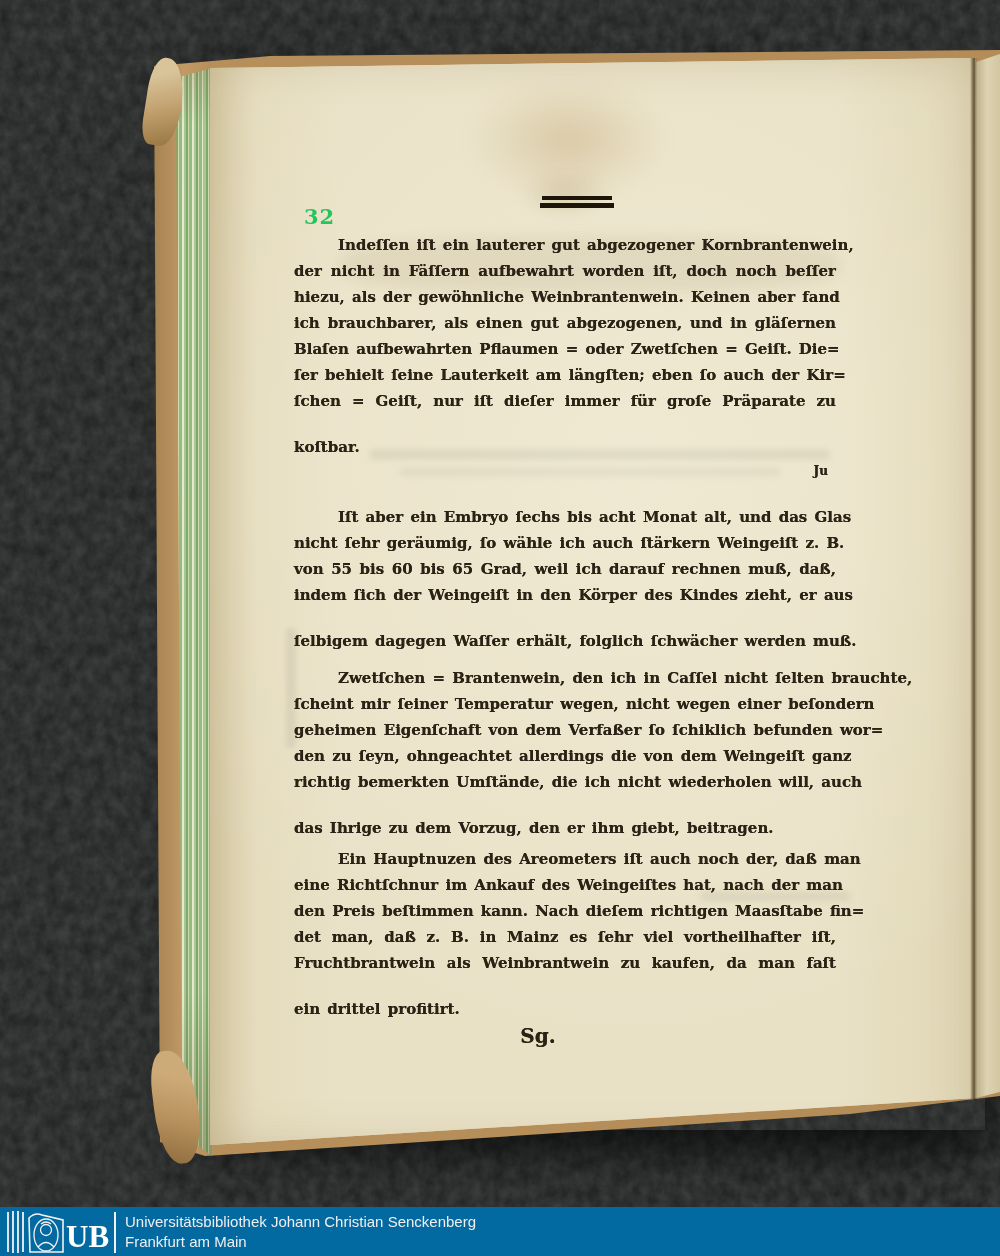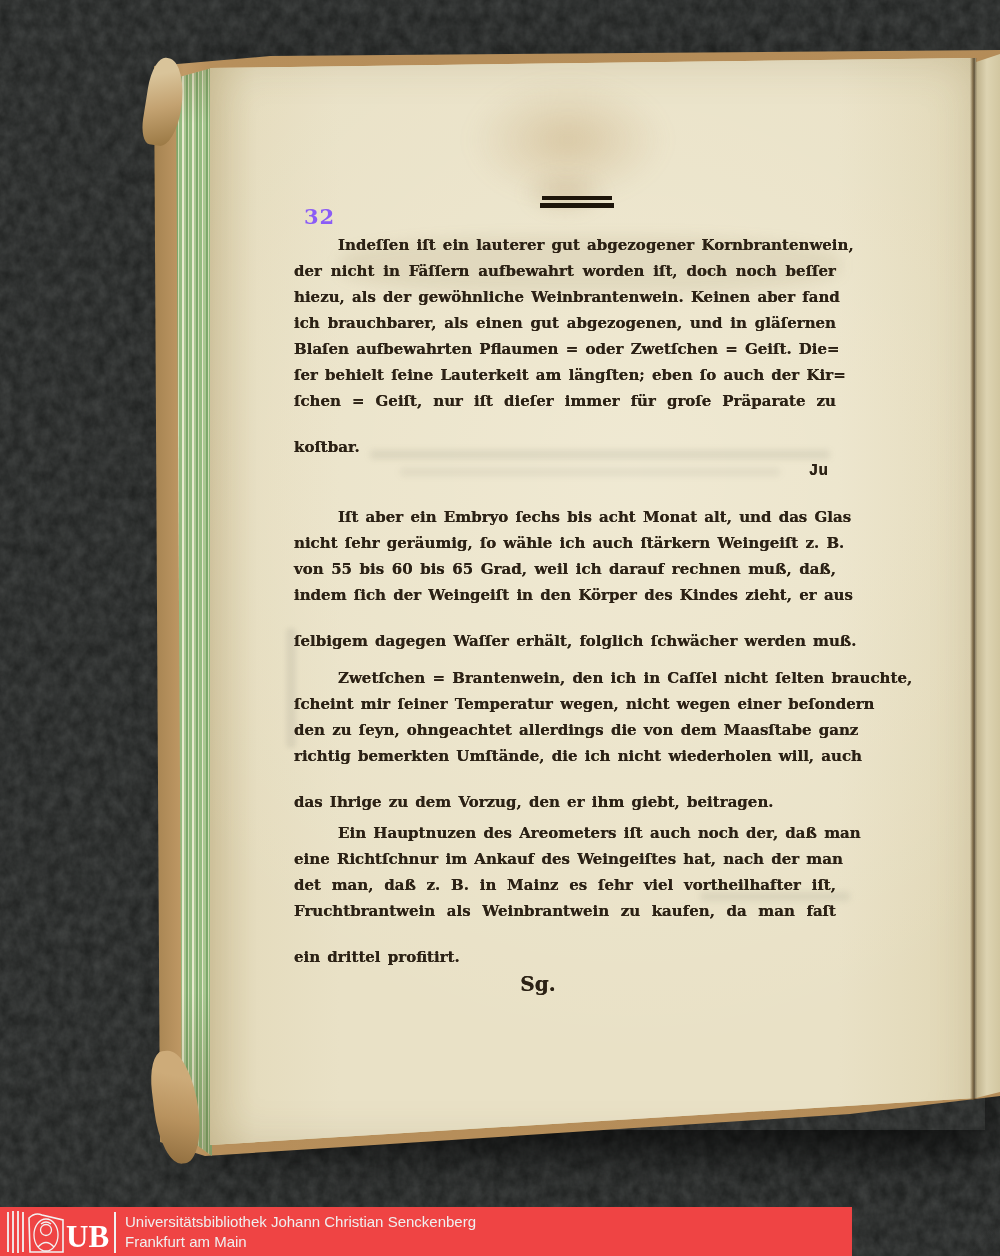--- a/index.html
+++ b/index.html
@@ -49,40 +49,40 @@
   .ghost-a{left:370px;top:450px;width:460px;height:9px;filter:blur(3px);border-radius:4px;
     background:rgba(95,100,84,0.12);}
   .ghost-b{left:400px;top:468px;width:380px;height:8px;filter:blur(3px);border-radius:4px;
     background:rgba(95,100,84,0.09);}
   .ghost-c{left:700px;top:892px;width:150px;height:9px;filter:blur(3px);border-radius:4px;
     background:rgba(95,100,84,0.11);}
   .ghost-d{left:286px;top:628px;width:10px;height:120px;filter:blur(2px);border-radius:4px;
     background:rgba(95,100,84,0.10);}
   
   .page-number{position:absolute;left:304px;top:204px;z-index:7;
-    font-size:21px;font-weight:bold;color:#8b5cf6;letter-spacing:1px;}
+    font-size:21px;font-weight:bold;color:#22c55e;letter-spacing:1px;}
   .rule-ornament{position:absolute;left:540px;top:196px;z-index:7;width:74px;}
   .rule-ornament .r1{height:4px;background:#1d150a;margin-left:2px;width:70px;}
   .rule-ornament .r2{height:5px;background:#1d150a;margin-top:3px;width:74px;}
   .textblock{position:absolute;left:294px;top:232px;width:542px;z-index:7;
     font-size:15px;font-weight:bold;color:#2b2115;
     text-shadow:0 0 0.6px rgba(43,30,14,0.85);}
   .para{margin:0;padding:0;}
   .p2{margin-top:22px;} .p3{margin-top:11px;} .p4{margin-top:5px;}
   .line{display:block;height:26px;line-height:26px;white-space:nowrap;
     text-align:justify;text-align-last:justify;word-spacing:2px;}
   .line.first{text-indent:44px;}
   .line.last{text-align-last:left;margin-top:20px;}
   .catchword-row{display:block;height:22px;line-height:22px;text-align:right;
-    padding-right:8px;font-size:16px;font-family:Liberation Mono, monospace;}
+    padding-right:8px;font-size:12px;}
   .signature-row{display:block;height:24px;line-height:24px;text-align:center;
     padding-right:54px;font-size:20px;margin-top:2px;}
   
-  .wm-bar{position:absolute;left:0;top:1207px;width:852px;height:49px;z-index:20;
-    background:#ef4444;}
+  .wm-bar{position:absolute;left:0;top:1207px;width:1000px;height:49px;z-index:20;
+    background:#0369a1;}
   .wm-logo{position:absolute;left:4px;top:2px;}
   .wm-text{position:absolute;left:125px;top:5px;color:#efefef;
     font-family:"Liberation Sans",sans-serif;font-size:15px;line-height:20px;}
   .wm-text .l1,.wm-text .l2{display:block;}
 </style>
 </head>
 <body>
 
 <div id="stage">
 
@@ -136,27 +136,29 @@
     <div class="para p2">
       <span class="line first">Iſt aber ein Embryo ſechs bis acht Monat alt, und das Glas</span>
       <span class="line">nicht ſehr geräumig, ſo wähle ich auch ſtärkern Weingeiſt z. B.</span>
       <span class="line">von 55 bis 60 bis 65 Grad, weil ich darauf rechnen muß, daß,</span>
       <span class="line">indem ſich der Weingeiſt in den Körper des Kindes zieht, er aus</span>
       <span class="line last">ſelbigem dagegen Waſſer erhält, folglich ſchwächer werden muß.</span>
     </div>
     <div class="para p3">
       <span class="line first">Zwetſchen = Brantenwein, den ich in Caſſel nicht ſelten brauchte,</span>
       <span class="line">ſcheint mir ſeiner Temperatur wegen, nicht wegen einer beſondern</span>
-      <span class="line">den zu ſeyn, ohngeachtet allerdings die von dem Maasſtabe ganz</span>
+      <span class="line">geheimen Eigenſchaft von dem Verfaßer ſo ſchiklich befunden wor=</span>
+      <span class="line">den zu ſeyn, ohngeachtet allerdings die von dem Weingeiſt ganz</span>
       <span class="line">richtig bemerkten Umſtände, die ich nicht wiederholen will, auch</span>
       <span class="line last">das Ihrige zu dem Vorzug, den er ihm giebt, beitragen.</span>
     </div>
     <div class="para p4">
       <span class="line first">Ein Hauptnuzen des Areometers iſt auch noch der, daß man</span>
       <span class="line">eine Richtſchnur im Ankauf des Weingeiſtes hat, nach der man</span>
+      <span class="line">den Preis beſtimmen kann. Nach dieſem richtigen Maasſtabe fin=</span>
       <span class="line">det man, daß z. B. in Mainz es ſehr viel vortheilhafter iſt,</span>
       <span class="line">Fruchtbrantwein als Weinbrantwein zu kaufen, da man faſt</span>
       <span class="line last">ein drittel profitirt.</span>
     </div>
     <span class="signature-row">Sg.</span>
   </div>
 
   <div class="wm-bar">
     <svg class="wm-logo" width="118" height="46">
       <g stroke="#f2f2f2" fill="none" stroke-width="1.8">

